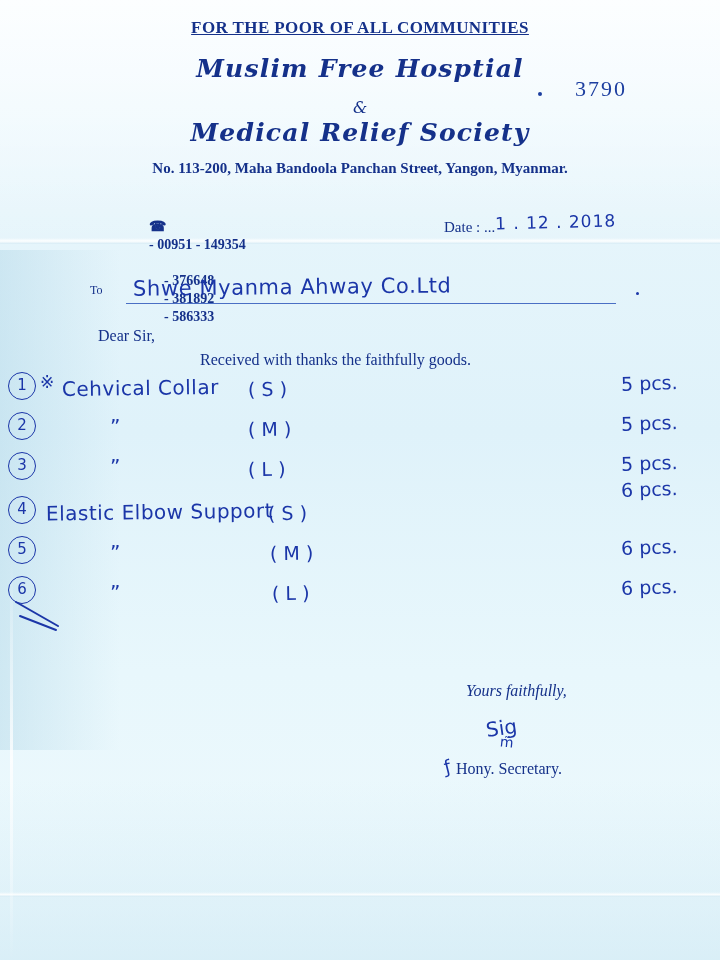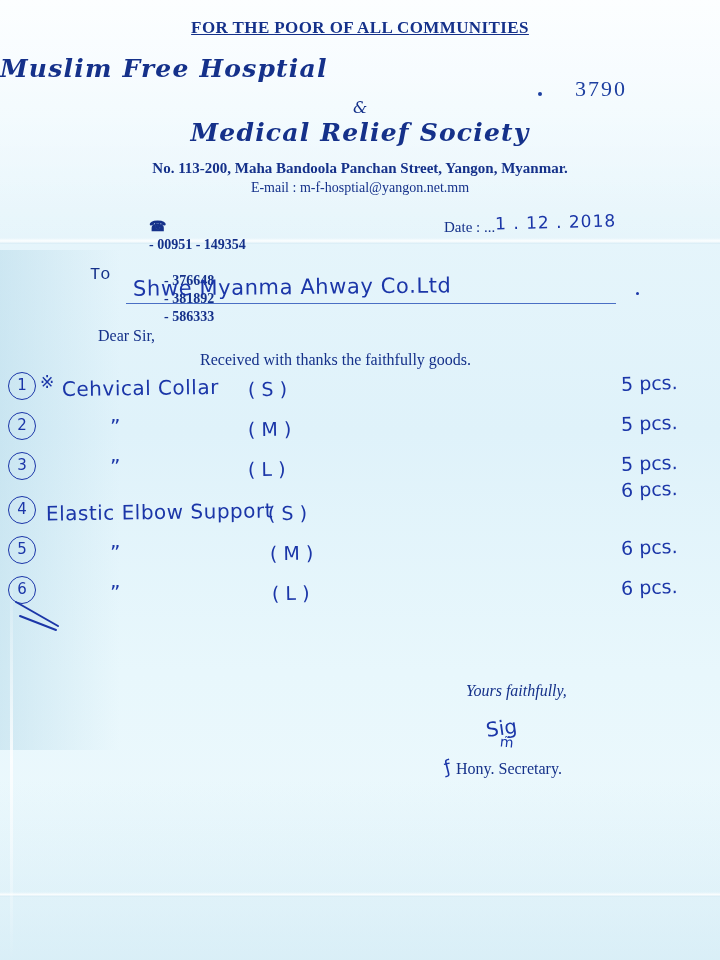--- a/index.html
+++ b/index.html
@@ -56,21 +56,21 @@
     text-align: center;
     font-family: "Liberation Serif", serif;
     font-weight: bold;
     font-size: 17px;
     letter-spacing: 0.4px;
     text-decoration: underline;
     color: #15318a;
   }
   .lh-org1 {
     position: absolute; left: 0; top: 54px; width: 720px;
-    text-align: left;
+    text-align: center;
     font-family: "DejaVu Serif", serif;
     font-style: italic;
     font-weight: bold;
     font-size: 25px;
     letter-spacing: 1.2px;
     color: #15318a;
   }
   .lh-amp {
     position: absolute; left: 0; top: 98px; width: 720px;
     text-align: center;
@@ -135,22 +135,22 @@
   .date-value {
     position: absolute; left: 495px; top: 212px;
     font-family: "DejaVu Sans", sans-serif;
     font-size: 17px;
     color: #1b36a8;
     letter-spacing: 1px;
     transform: rotate(-1.5deg);
   }
 
   .to-label {
-    position: absolute; left: 90px; top: 265px;
-    font-size: 17px; color: #15318a; font-family: Liberation Mono, monospace;
+    position: absolute; left: 90px; top: 283px;
+    font-size: 12px; color: #15318a;
   }
   .to-line {
     position: absolute; left: 126px; top: 303px;
     width: 490px; height: 0;
     border-bottom: 1.2px solid #4a6fc4;
   }
   .to-value {
     position: absolute; left: 133px; top: 275px;
     font-family: "DejaVu Sans", sans-serif;
     font-size: 21px;
@@ -275,21 +275,20 @@
   <div class="shade-bottom"></div>
   <div class="crease c1"></div>
   <div class="crease c2"></div>
   <div class="crease c3"></div>
 
   <div class="lh-title">FOR THE POOR OF ALL COMMUNITIES</div>
   <div class="lh-org1">Muslim Free Hosptial</div>
   <div class="lh-amp">&amp;</div>
   <div class="lh-org2">Medical Relief Society</div>
   <div class="lh-address">No. 113-200, Maha Bandoola Panchan Street, Yangon, Myanmar.</div>
-  <div class="lh-email">E-mail : m-f-hosptial@yangon.net.mm</div>
 
   <div class="lh-phone-block">
     <div class="ph-line">
       <span class="ph-icon">☎</span>
       <span>- 00951 - 149354</span>
     </div>
     <div class="ph-line indent">- 376648</div>
     <div class="ph-line indent">- 381892</div>
     <div class="ph-line indent">- 586333</div>
   </div>

